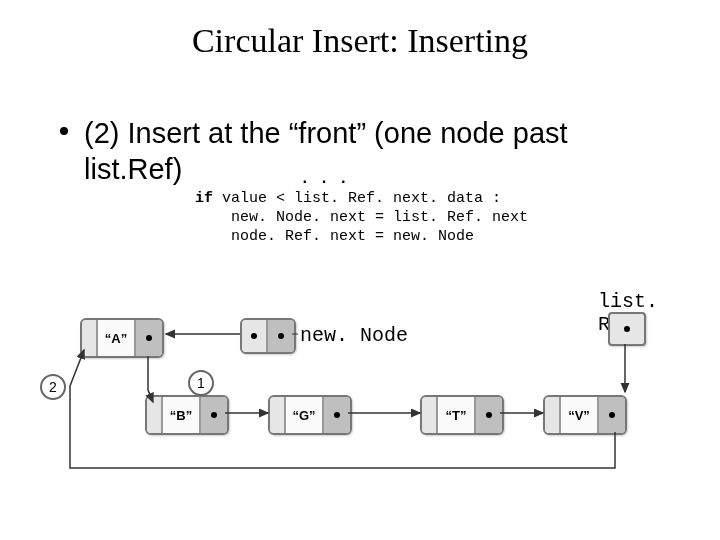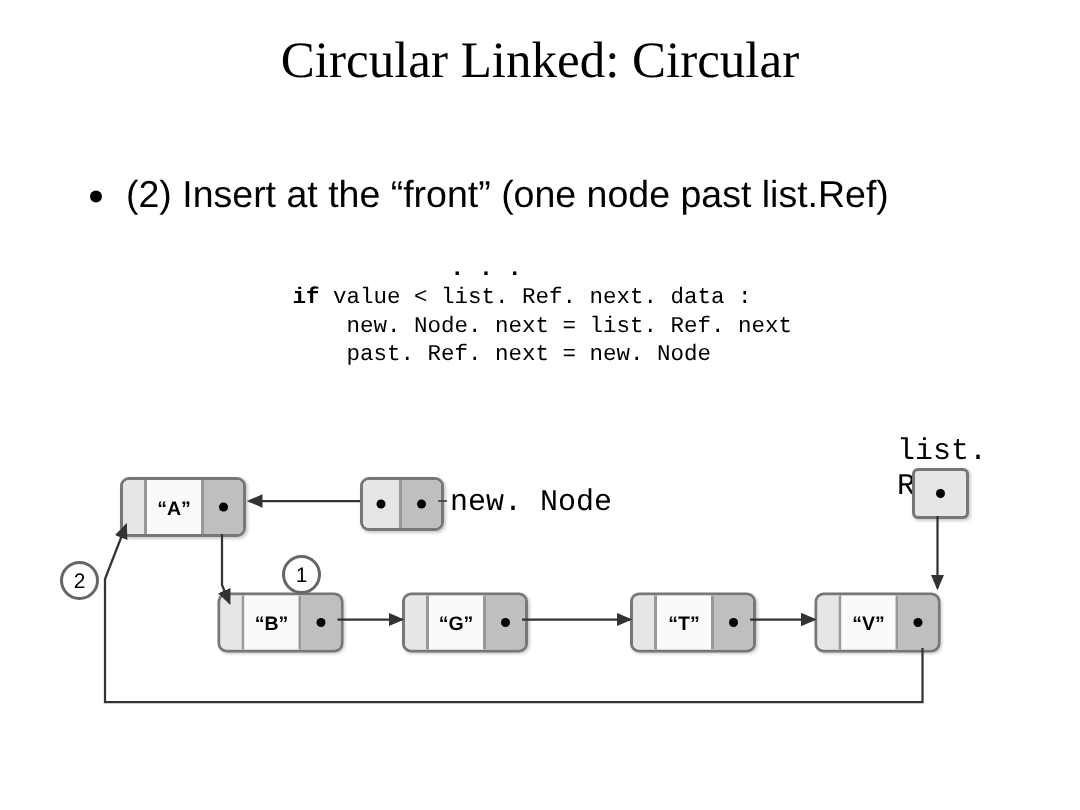--- a/index.html
+++ b/index.html
@@ -29,21 +29,21 @@
     width: 8px;
     height: 8px;
     background: #000;
     border-radius: 50%;
     vertical-align: top;
     margin-top: 12px;
     margin-right: 12px;
   }
   .bullet-text {
     display: inline-block;
-    font-size: 25px;
+    font-size: 29px;
     width: 560px;
     vertical-align: top;
     line-height: 1.25;
     font-family: 'Trebuchet MS', 'Segoe UI', sans-serif;
   }
   .ellipsis {
     position: absolute;
     top: 170px;
     left: 300px;
     font-family: 'Courier New', monospace;
@@ -146,32 +146,32 @@
   svg.arrows {
     position: absolute;
     top: 0; left: 0;
     width: 640px; height: 210px;
     pointer-events: none;
   }
 </style>
 </head>
 <body>
 
-<div class="title">Circular Linked: Circular</div>
+<div class="title">Circular Insert: Inserting</div>
 
 <div class="bullet-row">
   <span class="bullet-dot"></span>
   <span class="bullet-text">(2) Insert at the “front” (one node past list.Ref)</span>
 </div>
 
 <div class="ellipsis">. . .</div>
 
 <div class="code"><span class="kw">if</span><span> value &lt; list. Ref. next. data :</span>
 <span>    new. Node. next = list. Ref. next</span>
-<span>    past. Ref. next = new. Node</span></div>
+<span>    node. Ref. next = new. Node</span></div>
 
 <div class="diagram">
 
   <div class="node" style="top:28px; left:40px;">
     <div class="left"></div>
     <div class="data">“A”</div>
     <div class="ptr"></div>
   </div>
 
   <div class="node" style="top:28px; left:200px; height:32px;">

